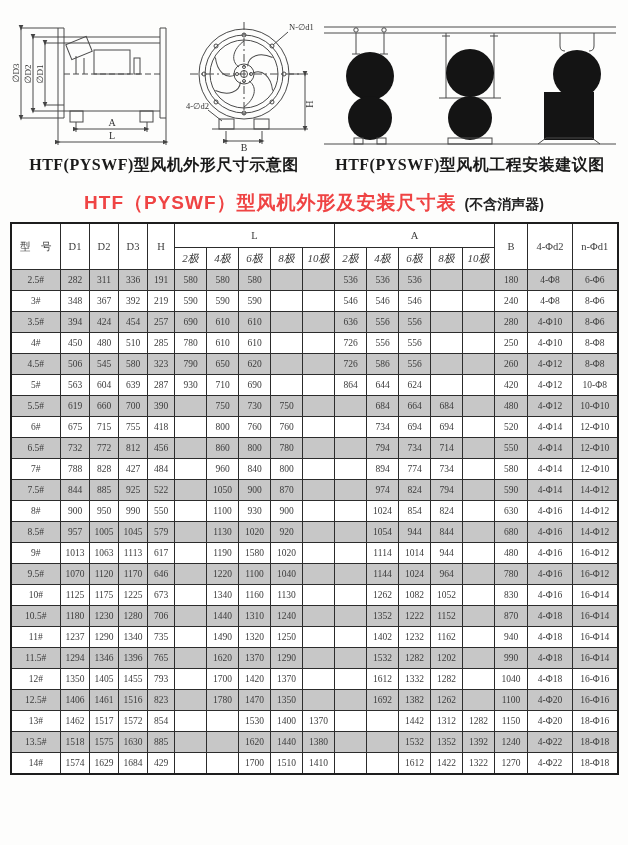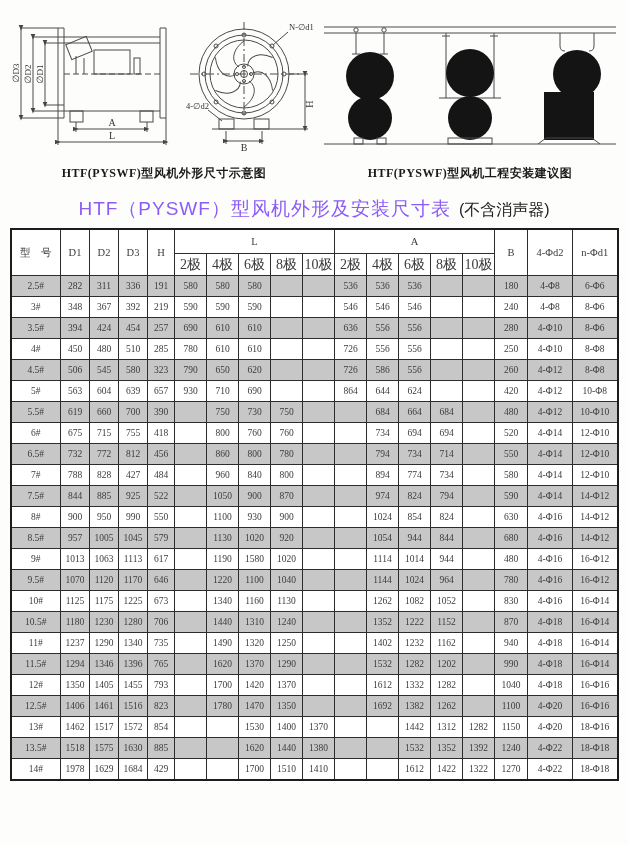--- a/index.html
+++ b/index.html
@@ -6,46 +6,46 @@
   body {
     width:628px; height:845px; background:#ffffff;
     font-family:"Liberation Serif", serif; color:#222;
   }
   .page { position:relative; width:628px; height:845px; background:#fdfdfc; overflow:hidden; }
 
   
   .figures-row { display:flex; gap:6px; padding:18px 4px 0 12px; align-items:flex-start; }
   figure { margin:0; text-align:center; }
   figcaption {
-    font-weight:bold; font-size:12px; letter-spacing:0.5px;
-    color:#1a1a1a; margin-top:13px; font-family:"Liberation Serif", serif;
+    font-weight:bold; font-size:16px; letter-spacing:0.5px;
+    color:#1a1a1a; margin-top:3px; font-family:"Liberation Serif", serif;
   }
   .fig-pair { display:flex; align-items:flex-start; }
   svg { display:block; }
   svg text { font-family:"Liberation Serif", serif; fill:#333; }
 
   
   .title-row { text-align:center; margin:14px 0 6px 0; }
   .title {
     display:inline; font-family:"Liberation Sans", sans-serif;
-    font-size:19px; font-weight:normal; color:#8b5cf6; letter-spacing:1px;
+    font-size:19px; font-weight:bold; color:#ef4444; letter-spacing:1px;
   }
-  .title-note { font-size:16px; font-weight:normal; color:#222; margin-left:4px; font-family:"Liberation Sans", sans-serif; }
+  .title-note { font-size:14px; font-weight:bold; color:#222; margin-left:4px; font-family:"Liberation Sans", sans-serif; }
 
   
   table.size-table {
     border-collapse:collapse; table-layout:fixed; width:607px;
     margin:4px auto 0 auto; border:2px solid #1d1d1d; background:#fff;
   }
   .size-table th, .size-table td {
     border:1px solid #2c2c2c; text-align:center; vertical-align:middle;
     padding:0; overflow:hidden; white-space:nowrap; color:#3b3b3b;
   }
   .size-table th { font-weight:normal; font-size:10.5px; height:23px; background:#fff; }
-  .size-table th.small { font-size:14px; height:21px; }
+  .size-table th.small { font-size:11px; height:21px;font-style:italic; }
   .size-table td { font-size:9.5px; height:20px; }
   .size-table tr.shaded td { background:#c7c7c7; }
 
   
   .notes { margin:10px 0 0 16px; font-size:11.5px; color:#2e2e2e; line-height:1.75; }
   .note-line2 { margin-left:25px; }
 </style>
 </head>
 <body>
 
@@ -371,21 +371,21 @@
           <td></td>
           <td>260</td>
           <td>4-Φ12</td>
           <td>8-Φ8</td>
         </tr>
         <tr>
           <td>5#</td>
           <td>563</td>
           <td>604</td>
           <td>639</td>
-          <td>657</td>
+          <td>287</td>
           <td>930</td>
           <td>710</td>
           <td>690</td>
           <td></td>
           <td></td>
           <td>864</td>
           <td>644</td>
           <td>624</td>
           <td></td>
           <td></td>
@@ -728,21 +728,21 @@
           <td></td>
           <td>1532</td>
           <td>1352</td>
           <td>1392</td>
           <td>1240</td>
           <td>4-Φ22</td>
           <td>18-Φ18</td>
         </tr>
         <tr>
           <td>14#</td>
-          <td>1978</td>
+          <td>1574</td>
           <td>1629</td>
           <td>1684</td>
           <td>429</td>
           <td></td>
           <td></td>
           <td>1700</td>
           <td>1510</td>
           <td>1410</td>
           <td></td>
           <td></td>

